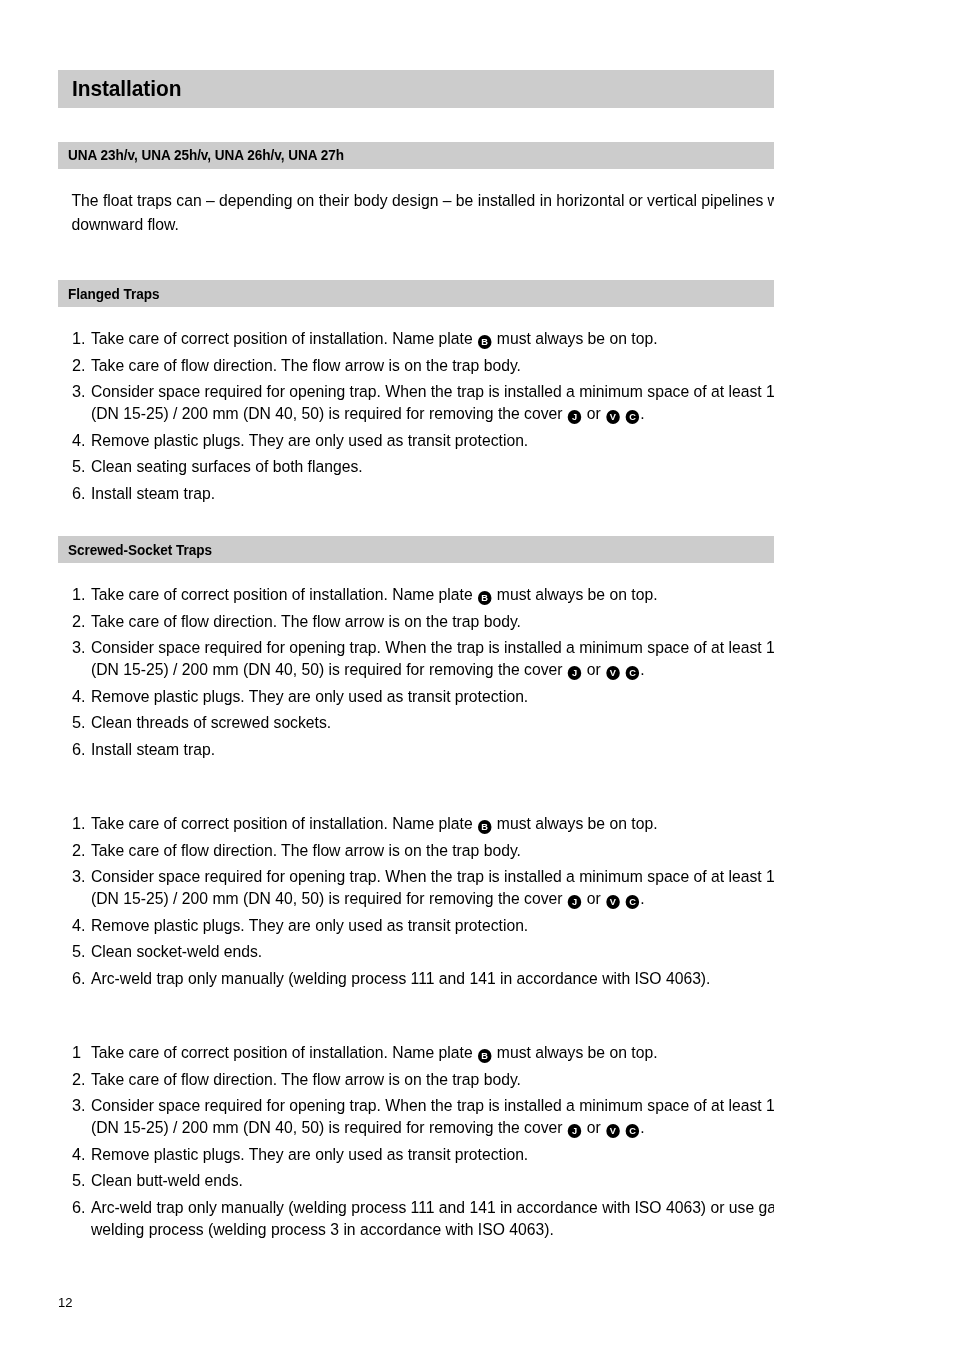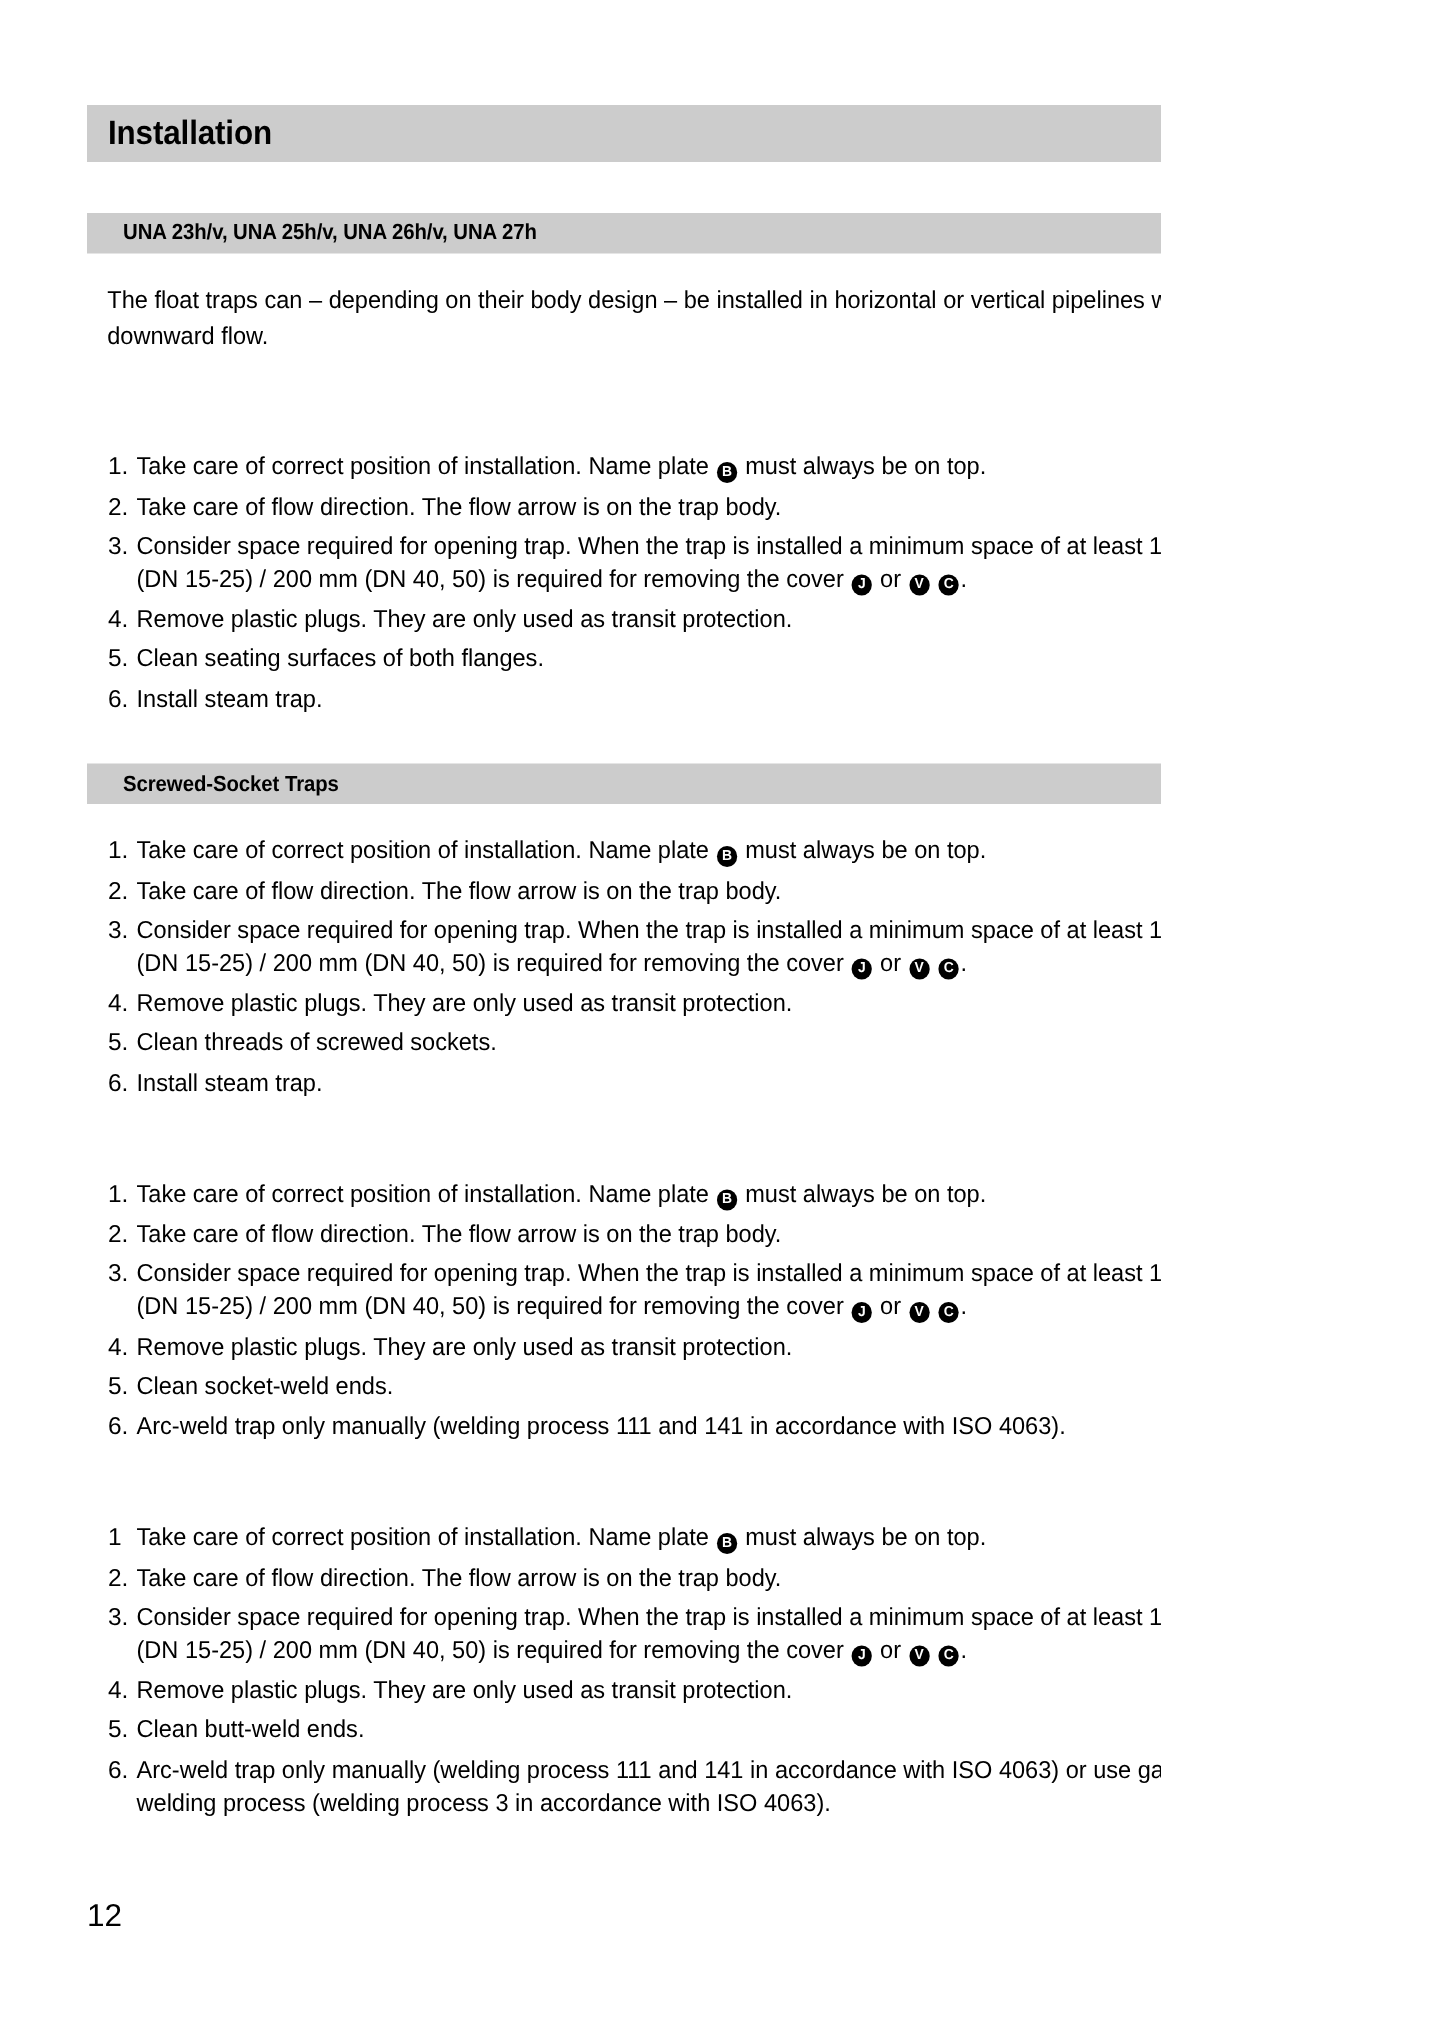--- a/index.html
+++ b/index.html
@@ -48,21 +48,21 @@
     transform-origin: left center;
     line-height: 1;
   }
 
   
   .section-bar {
     background: #cccccc;
     height: 27px;
     display: flex;
     align-items: center;
-    padding-left: 24px;
+    padding-left: 10px;
     box-sizing: border-box;
   }
   .section-bar .section-text {
     font-size: 14.6px;
     font-weight: bold;
     letter-spacing: -0.05px;
     transform: scaleX(0.93);
     transform-origin: left center;
     line-height: 1;
   }
@@ -120,22 +120,22 @@
     vertical-align: -1px;
     margin: 0 1px;
     font-family: "Liberation Sans", sans-serif;
     letter-spacing: 0;
   }
 
   
   .page-number {
     position: absolute;
     left: 58px;
-    top: 1267px;
-    font-size: 21px;
+    top: 1296px;
+    font-size: 13px;
     line-height: 1;
   }
 </style>
 </head>
 <body>
 
 <div class="page">
   <div class="content">
 
     <div class="title-bar">
@@ -143,20 +143,23 @@
     </div>
 
     <div class="section-bar">
       <span class="section-text">UNA 23h/v, UNA 25h/v, UNA 26h/v, UNA 27h</span>
     </div>
 
     <p class="intro">The float traps can – depending on their body design – be installed in horizontal or vertical pipelines with downward flow.</p>
 
     <div id="sections-root">
         <div class="gap-after-list"></div>
+        <div class="section-bar">
+          <span class="section-text">Flanged Traps</span>
+        </div>
         <div class="list">
           <div class="list-item">
             <span class="num">1.</span>
             <span class="body"><span>Take care of correct position of installation. Name plate </span><span class="badge">B</span><span> must always be on top.</span></span>
           </div>
           <div class="list-item">
             <span class="num">2.</span>
             <span class="body"><span>Take care of flow direction. The flow arrow is on the trap body.</span></span>
           </div>
           <div class="list-item">

